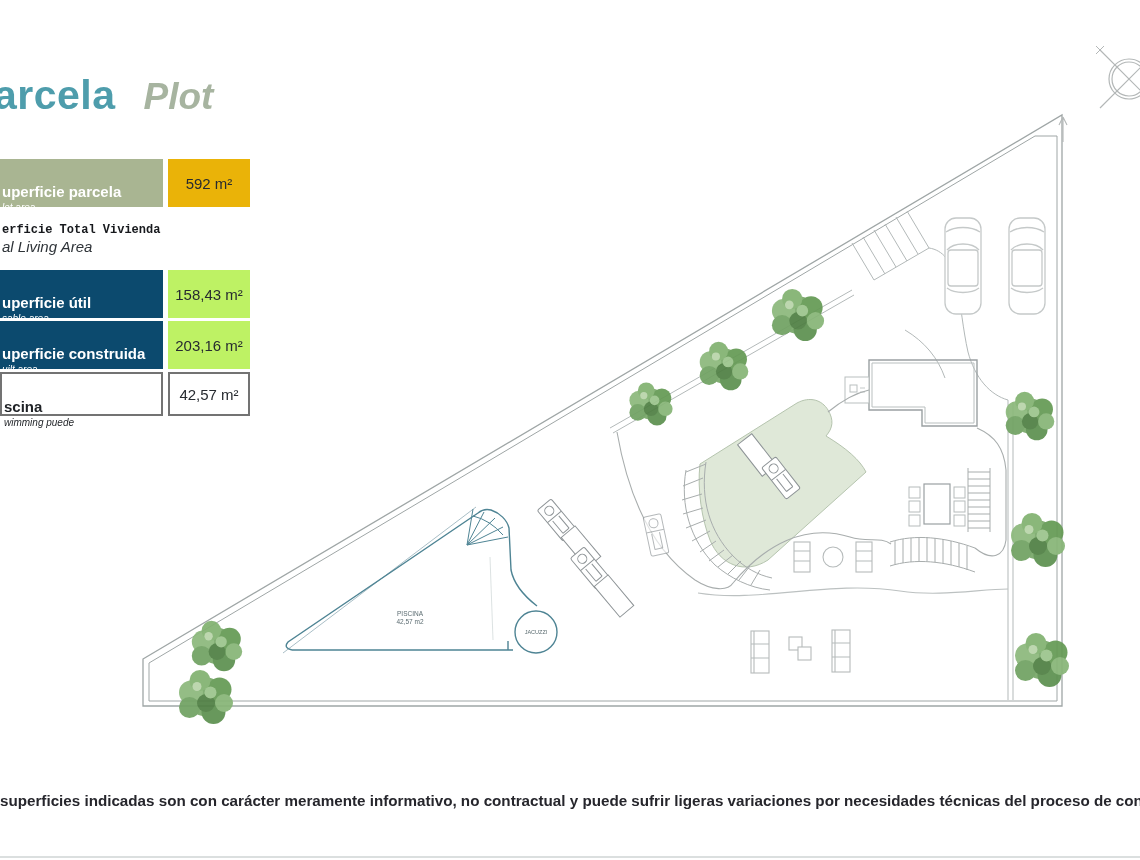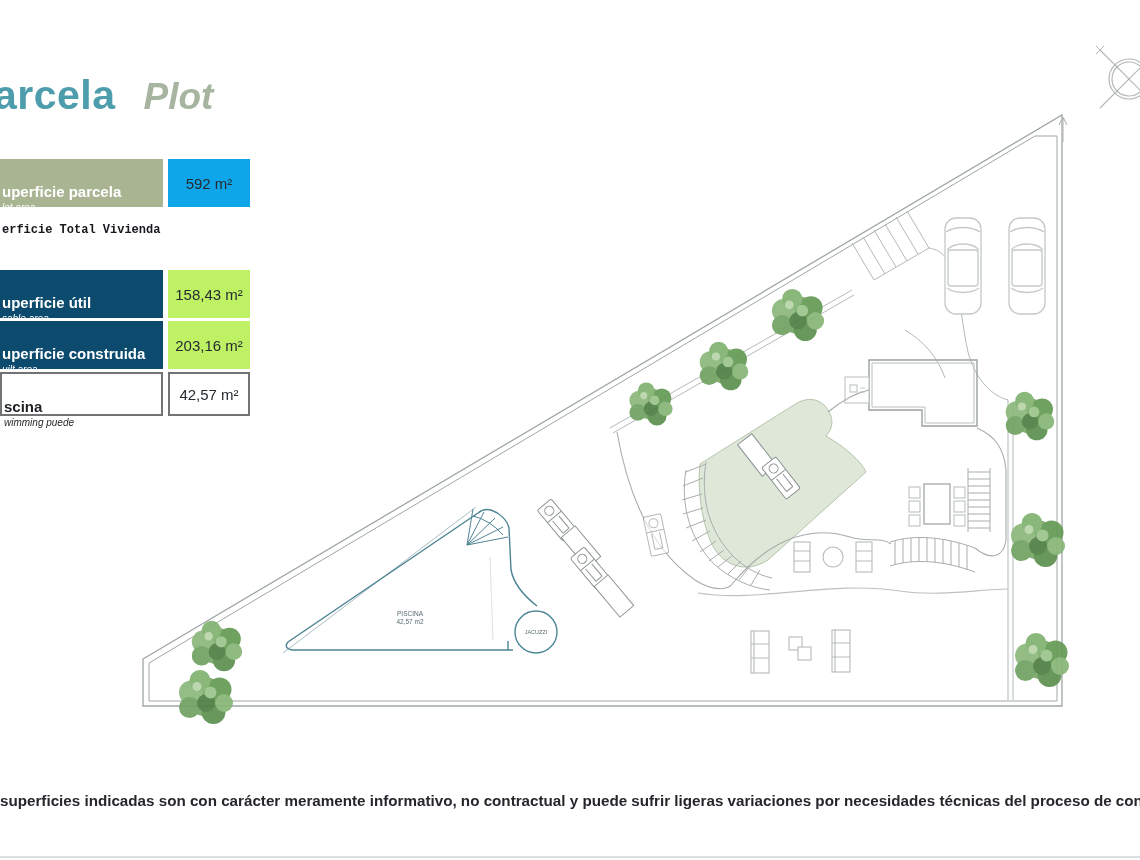--- a/index.html
+++ b/index.html
@@ -17,21 +17,21 @@
   .cell.value{left:168px;width:82px;display:flex;align-items:center;justify-content:center;
               font-size:15px;color:#272b30;}
   .es2{font-size:15px;font-weight:bold;line-height:1.25;}
   .en2{font-size:10px;font-style:italic;line-height:1.25;}
   .r1{top:159px;height:48px;}   .r1 .cell{height:48px;}
   .r2{top:221px;height:46px;}
   .r3{top:270px;height:48px;}   .r3 .cell{height:48px;}
   .r4{top:321px;height:48px;}   .r4 .cell{height:48px;}
   .r5{top:372px;height:44px;}   .r5 .cell{height:44px;}
   .bg-green{background:#a9b592;color:#fff;}
-  .bg-greenval{background:#0ea5e9;}
+  .bg-greenval{background:#eab308;}
   .bg-teal{background:#0c4a6e;color:#fff;}
   .bg-blueval{background:#bef264;}
   .bg-white{background:#fff;border:2px solid #737373;color:#1e2125;}
   .r2 .cell.label{width:260px;padding-top:2px;color:#17191d;}
   .r2 .es2{font-size:12px;font-family:Liberation Mono, monospace;}
   .r2 .en2{font-size:15px;color:#2e3338;}
   
   .footer{position:absolute;left:0;width:1140px;z-index:3;white-space:nowrap;}
   .f1{top:792px;font-size:15.2px;font-weight:bold;color:#26262c;}
   .f2{top:817px;font-size:14.4px;font-style:italic;color:#4b5054;}
@@ -276,20 +276,21 @@
     <div class="cell label bg-green">
       <div class="es2">uperficie parcela</div>
       <div class="en2">lot area</div>
     </div>
     <div class="cell value bg-greenval">592 m²</div>
   </div>
 
   <div class="row r2">
     <div class="cell label">
       <div class="es2">erficie Total Vivienda</div>
+      <div class="en2">al Living Area</div>
     </div>
   </div>
 
   <div class="row r3">
     <div class="cell label bg-teal">
       <div class="es2">uperficie útil</div>
       <div class="en2">sable area</div>
     </div>
     <div class="cell value bg-blueval">158,43 m²</div>
   </div>

